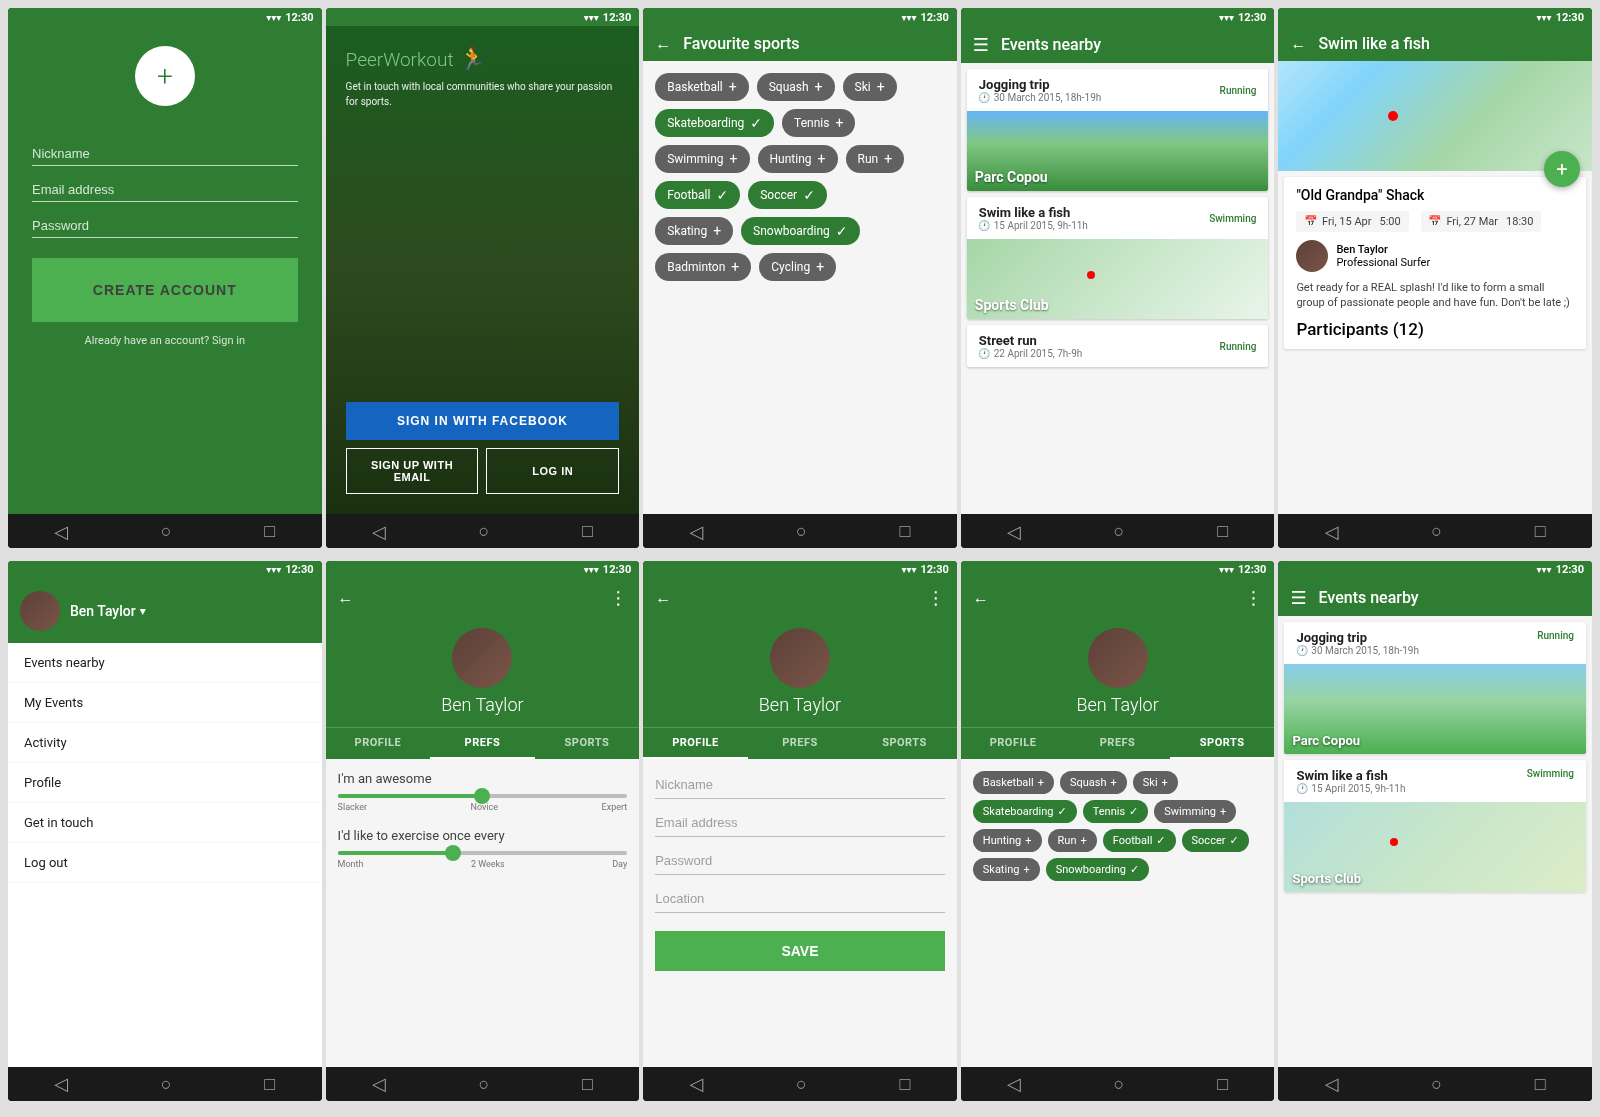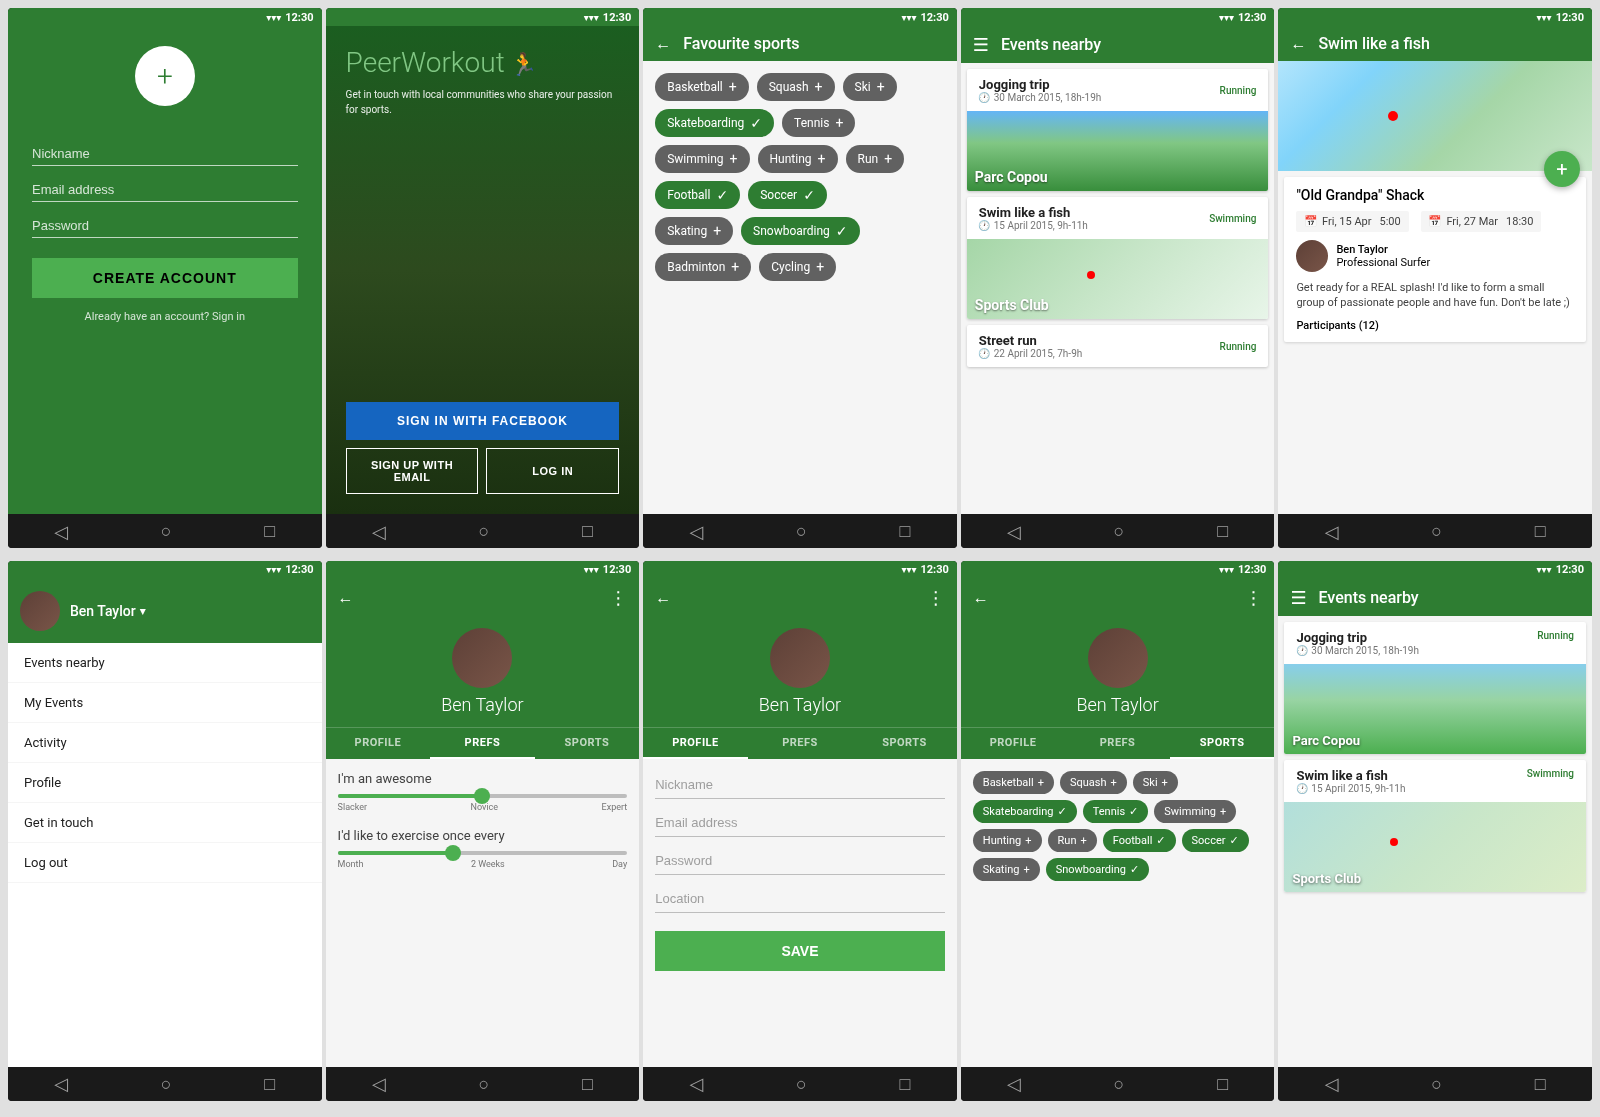--- a/index.html
+++ b/index.html
@@ -72,23 +72,23 @@
       background: transparent;
       color: white;
       font-size: 13px;
       padding: 4px 0;
       width: 100%;
       outline: none;
     }
     .text-field::placeholder { color: rgba(255,255,255,0.8); }
     .btn-create {
       background: #4caf50;
-      color: #000000;
+      color: #404040;
       border: none;
-      padding: 12px;
+      padding: 24px;
       font-size: 14px;
       font-weight: bold;
       letter-spacing: 1px;
       cursor: pointer;
       margin-top: 8px;
       width: 100%;
     }
     .sign-in-link {
       color: rgba(255,255,255,0.8);
       font-size: 11px;
@@ -100,21 +100,21 @@
       flex: 1;
       background: linear-gradient(180deg, #1b5e20 0%, #2d4a1e 50%, #1a3010 100%);
       display: flex;
       flex-direction: column;
       justify-content: space-between;
       padding: 20px;
       position: relative;
       overflow: hidden;
     }
     .brand-logo { color: white; font-size: 22px; font-weight: 300; }
-    .brand-logo span { font-size: 28px; color: #81c784; margin-top: 36px; }
+    .brand-logo span { font-size: 19px; color: #81c784; margin-top: 36px; }
     .brand-tagline {
       color: rgba(255,255,255,0.9);
       font-size: 10px;
       line-height: 1.5;
       margin-top: 8px;
     }
     .btn-facebook {
       background: #1565c0;
       color: white;
       border: none;
@@ -295,21 +295,21 @@
     }
     .organizer-avatar {
       width: 32px; height: 32px;
       border-radius: 50%;
       background: linear-gradient(135deg, #5d4037, #795548);
       flex-shrink: 0;
     }
     .organizer-info { font-size: 11px; }
     .organizer-name { font-weight: 500; }
     .desc-text { font-size: 11px; color: #424242; line-height: 1.4; margin-top: 8px; }
-    .participants-label { font-size: 11px; font-weight: 500; margin-top: 8px; }
+    .participants-label { font-size: 17px; font-weight: 500; margin-top: 8px; }
     .fab-btn {
       position: absolute;
       right: 12px;
       bottom: -16px;
       width: 36px; height: 36px;
       border-radius: 50%;
       background: #4caf50;
       color: white;
       display: flex;
       align-items: center;

